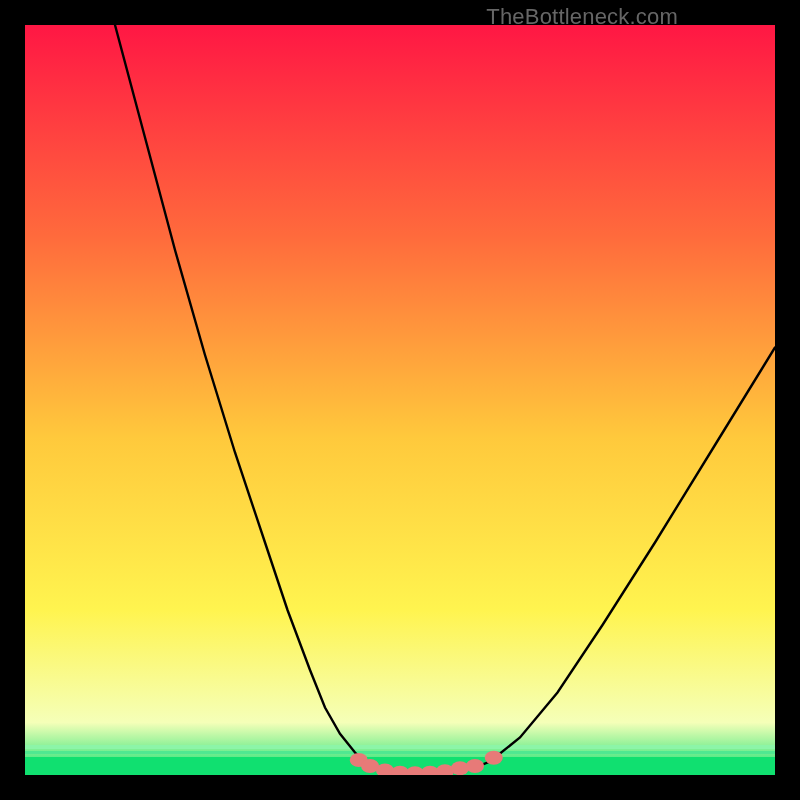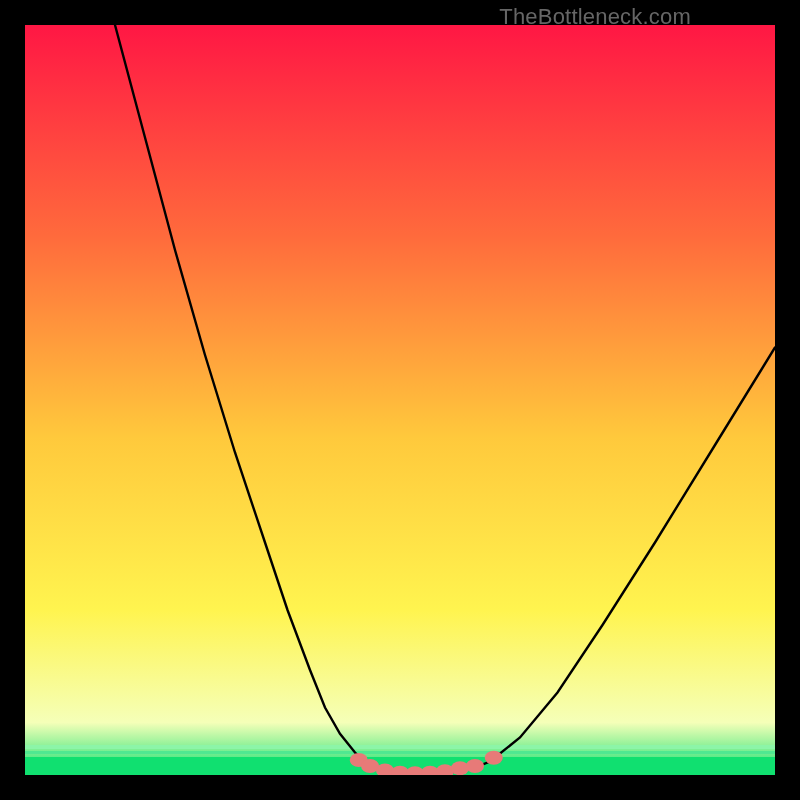--- a/index.html
+++ b/index.html
@@ -9,21 +9,20 @@
     height: 800px;
     overflow: hidden;
     background: #000;
     font-family: Arial, Helvetica, sans-serif;
   }
   .frame {
     position: absolute;
     left: 0; top: 0;
     width: 706px; height: 800px;
     background: #000;
-    padding-left: 13px;
   }
   .plot {
     position: absolute;
     left: 25px;
     top: 25px;
     width: 750px;
     height: 750px;
   }
   .watermark {
     position: absolute;

